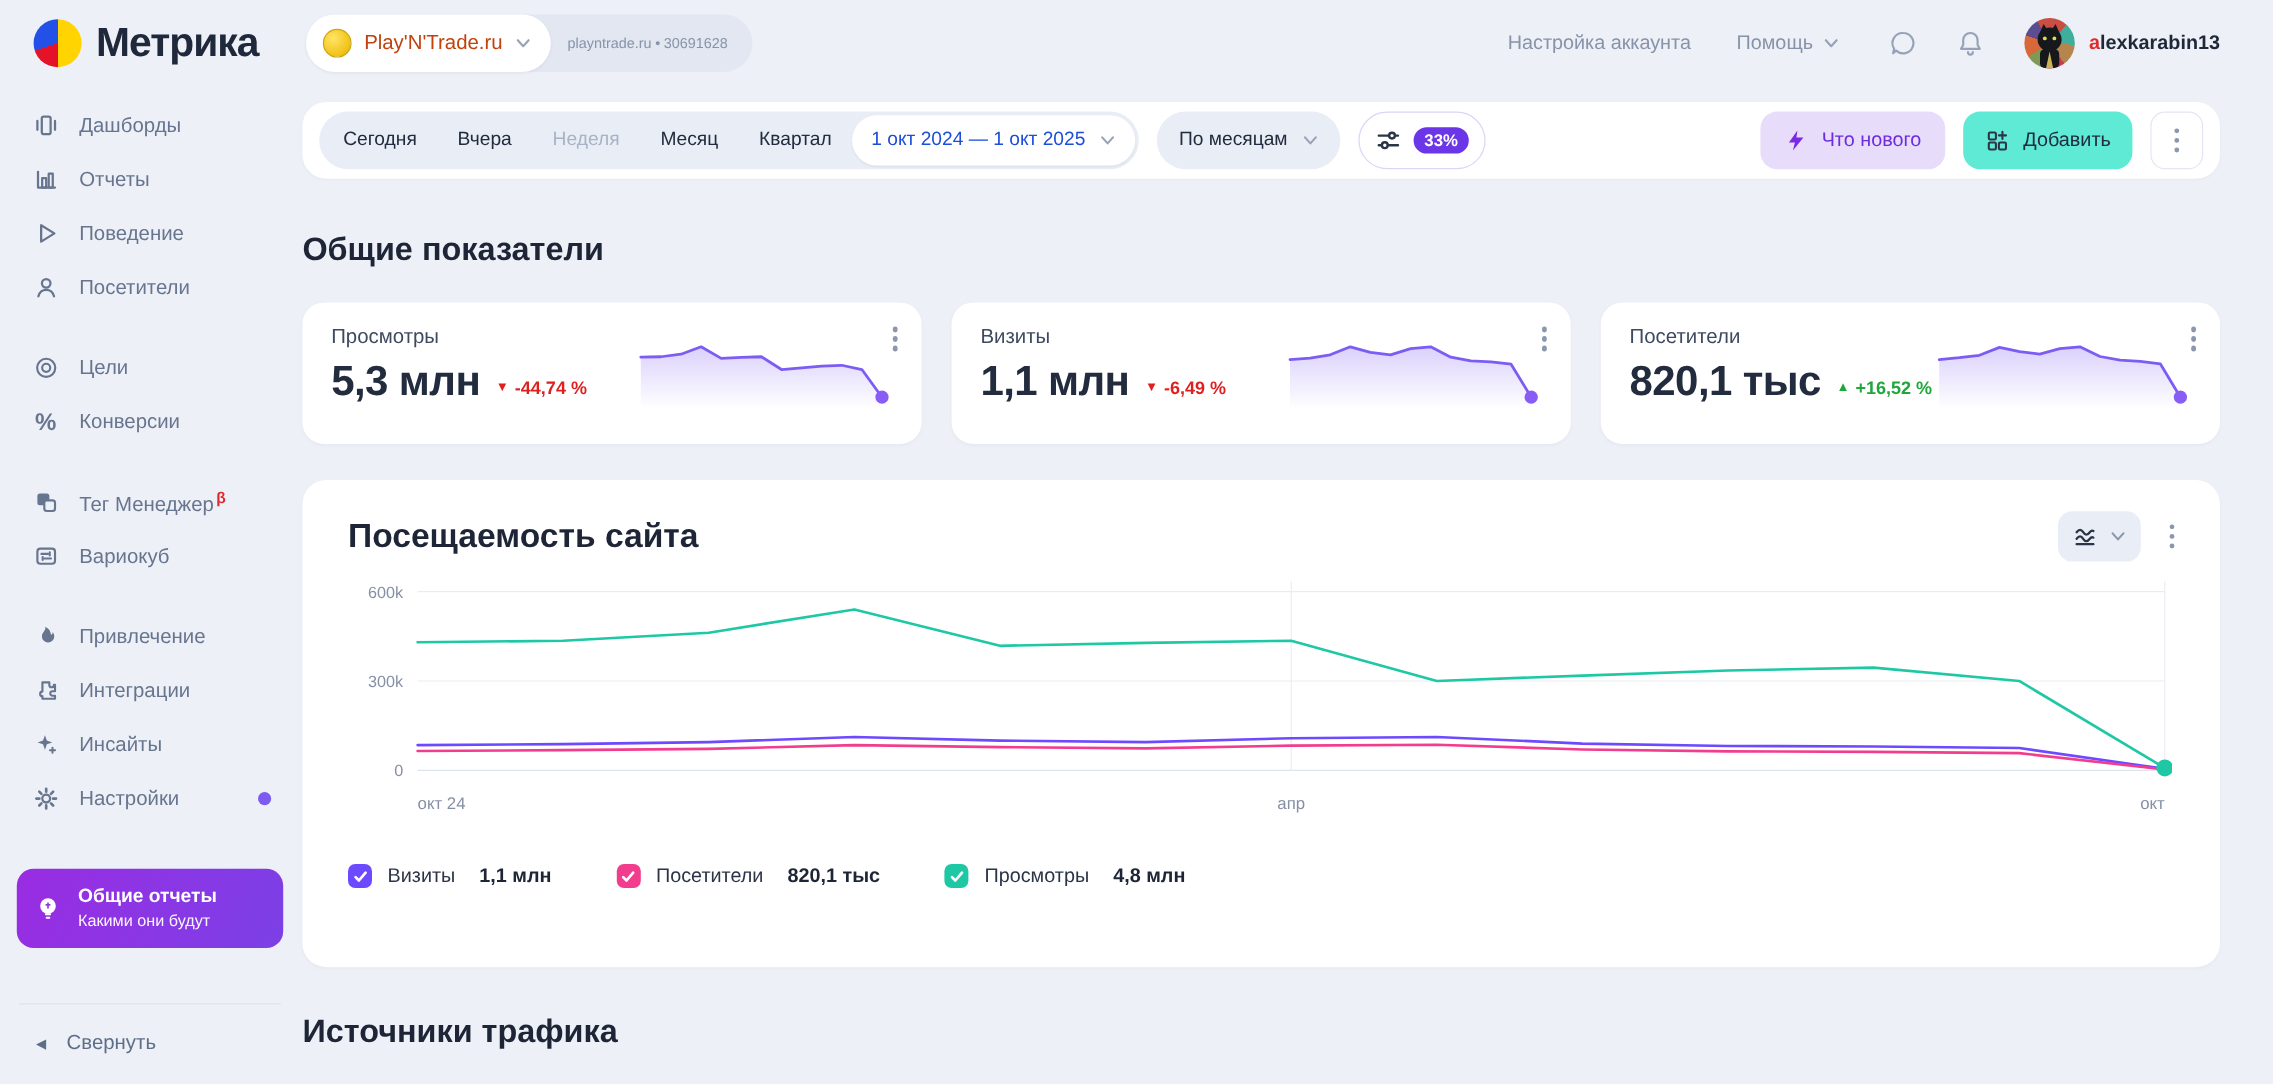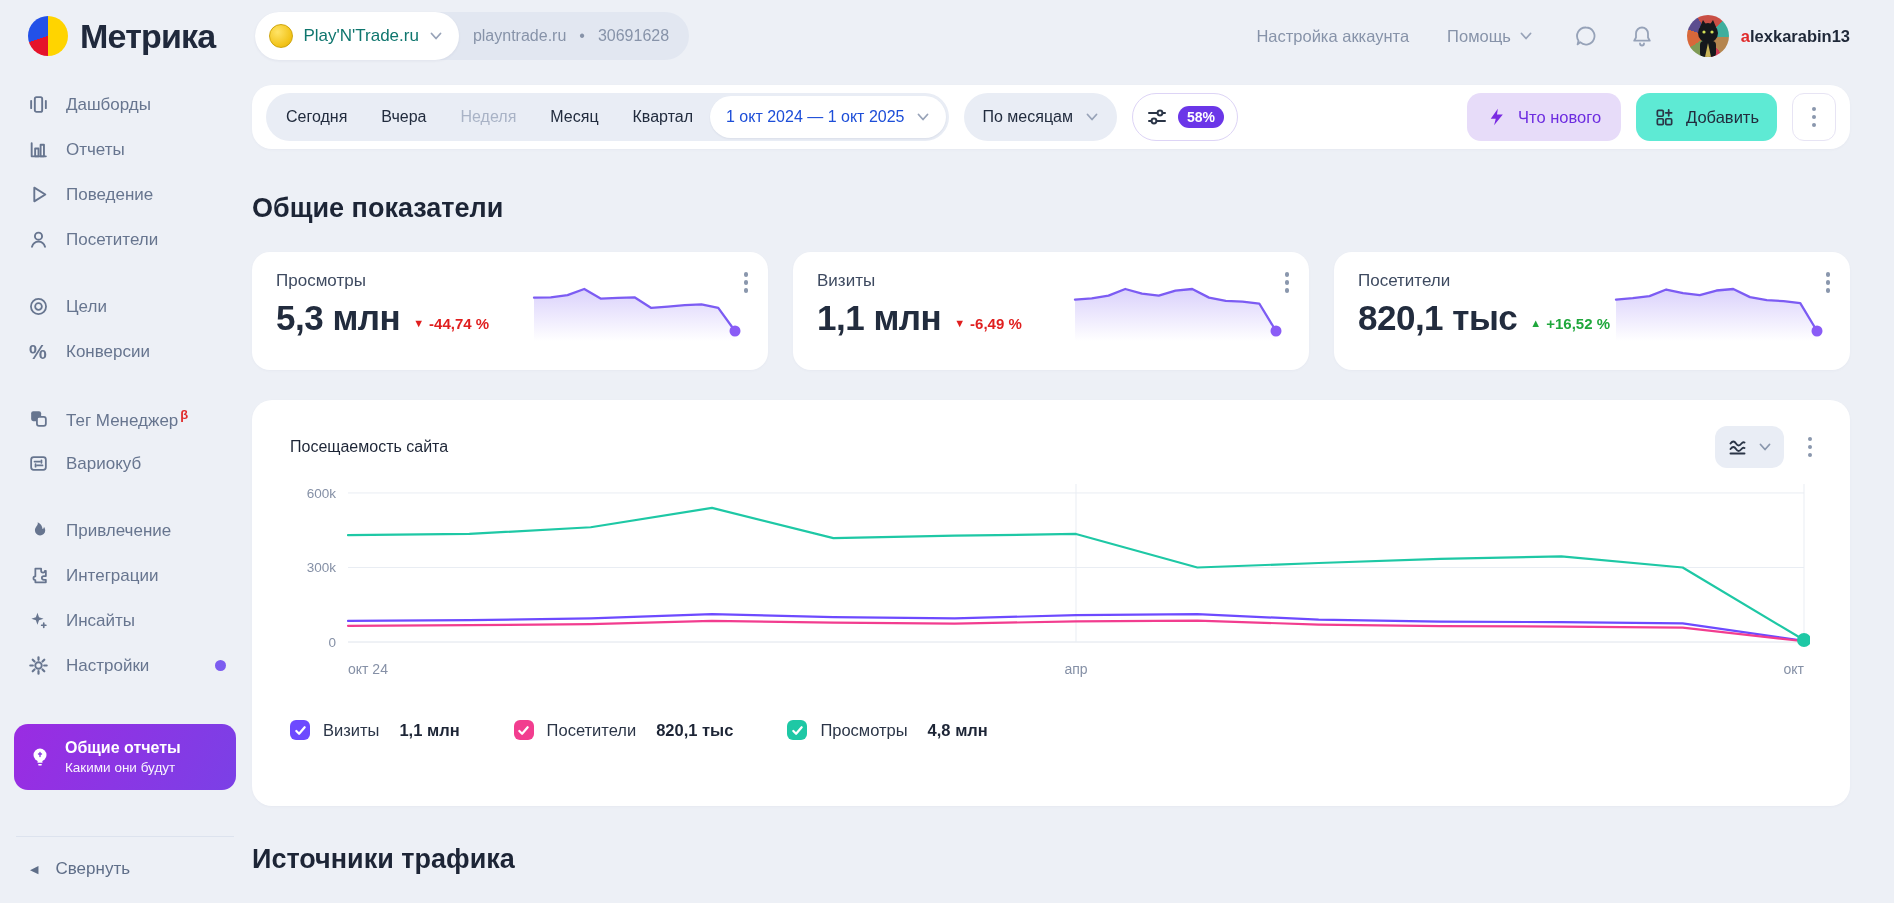--- a/index.html
+++ b/index.html
@@ -16,22 +16,22 @@
   
   .header { height:72px; display:flex; align-items:center; padding:0 44px 0 28px; gap:22px; }
   .logo { display:flex; align-items:center; gap:12px; cursor:pointer; }
   .logo-mark { width:40px; height:40px; border-radius:50%;
     background:conic-gradient(#ffd400 0 50%, #e5132a 50% 70%, #2351e8 70% 100%); }
   .logo-text { font-size:34px; font-weight:700; letter-spacing:-0.8px; color:#20293c; }
   .counter-switch { display:flex; align-items:center; background:#e2e7f1; border-radius:26px; height:48px; margin-left:18px; }
   .counter-main { display:flex; align-items:center; gap:10px; background:#fff; border-radius:26px; height:48px; padding:0 16px 0 14px; box-shadow:0 1px 3px rgba(30,40,80,.06); cursor:pointer; }
   .gamepad { width:24px; height:24px; border-radius:50%; border:1px solid #cfa60e;
     background:radial-gradient(circle at 35% 32%, #ffe467, #f2c318 68%, #d9a90f); }
-  .counter-name { font-size:17px; color:#0f766e; }
-  .counter-meta { padding:0 20px 0 14px; color:#8793a9; font-size:16px; display:flex; gap:13px; }
+  .counter-name { font-size:17px; color:#c2410c; }
+  .counter-meta { padding:0 20px 0 14px; color:#8793a9; font-size:12px; display:flex; gap:3px; }
   .hlink { color:#8793a9; font-size:16.5px; text-decoration:none; display:flex; align-items:center; gap:8px; cursor:pointer; }
   .icon-btn { width:34px; height:34px; display:flex; align-items:center; justify-content:center; cursor:pointer; }
   .user { display:flex; align-items:center; gap:12px; cursor:pointer; }
   .avatar { width:42px; height:42px; border-radius:50%; overflow:hidden; position:relative;
     background:conic-gradient(#c94f45 0 12%, #3fae9d 12% 26%, #b5854e 26% 40%, #cd3b52 40% 52%, #7f9a55 52% 66%, #d8683a 66% 80%, #5b4d8f 80% 92%, #c94f45 92% 100%); }
   .user-name { font-size:16.5px; font-weight:700; color:#1f2838; }
   .user-name .accent { color:#e02b2b; }
   svg.chev { width:14px; height:14px; }
 
   
@@ -78,21 +78,21 @@
   .m-row { display:flex; align-items:center; margin-top:7px; gap:13px; }
   .m-value { font-size:35px; font-weight:600; color:#222c3e; letter-spacing:-0.5px; }
   .m-delta { font-size:15px; font-weight:700; display:flex; align-items:center; gap:5px; margin-top:10px; }
   .m-delta .tri { font-size:11px; }
   .m-delta.down { color:#e01f1f; }
   .m-delta.up { color:#1fa73c; }
   .m-spark { position:absolute; right:26px; top:30px; width:215px; height:60px; overflow:visible; }
 
   .chart-card { background:#fff; border-radius:20px; margin-top:30px; padding:26px 38px 24px; height:406px; box-shadow:0 1px 3px rgba(30,40,80,.03); }
   .chart-head { display:flex; align-items:center; }
-  .chart-title { font-size:16px; font-weight:400; color:#1d2536; }
+  .chart-title { font-size:28px; font-weight:700; color:#1d2536; }
   .type-btn { margin-left:auto; background:#e9edf5; border-radius:12px; height:42px; padding:0 12px; display:flex; align-items:center; gap:9px; cursor:pointer; }
   .chart-kebab { margin-left:24px; }
   #main-chart { display:block; margin-top:6px; }
   .legend { display:flex; gap:54px; margin-top:14px; align-items:center; }
   .legend-item { display:flex; gap:13px; align-items:center; font-size:16.5px; cursor:pointer; }
   .cbx { width:20px; height:20px; border-radius:6px; display:flex; align-items:center; justify-content:center; }
   .legend-name { color:#2b3547; }
   .legend-val { font-weight:700; color:#1d2536; margin-left:7px; }
 
   .sources-title { font-size:27px; font-weight:700; color:#1d2536; margin-top:38px; }
@@ -316,21 +316,21 @@
         <svg class="chev" viewBox="0 0 14 14">
             <path d="M2.5 4.5l4.5 5 4.5-5" fill="none" stroke="#98a3b8" stroke-width="1.8" stroke-linecap="round" stroke-linejoin="round"></path>
           </svg>
       </div>
       <div class="filter-btn">
         <svg width="22" height="22" viewBox="0 0 22 22">
           <path d="M3 7h16M3 15h16" stroke="#2b3547" stroke-width="2" stroke-linecap="round"></path>
           <circle cx="14" cy="7" r="2.4" fill="#fff" stroke="#2b3547" stroke-width="2"></circle>
           <circle cx="8" cy="15" r="2.4" fill="#fff" stroke="#2b3547" stroke-width="2"></circle>
         </svg>
-        <span class="badge">58%</span>
+        <span class="badge">33%</span>
       </div>
       <div class="spacer"></div>
       <div class="whats-new">
         <svg width="20" height="20" viewBox="0 0 24 24">
             <polygon points="13,2 4.5,14 10.5,14 8.5,22 19,9 12,9" fill="#7a2be2"></polygon>
           </svg>
         <span>Что нового</span>
       </div>
       <div class="add-btn">
         <svg width="21" height="21" viewBox="0 0 22 22" fill="none" stroke="#2b3547" stroke-width="1.8" stroke-linecap="round">

